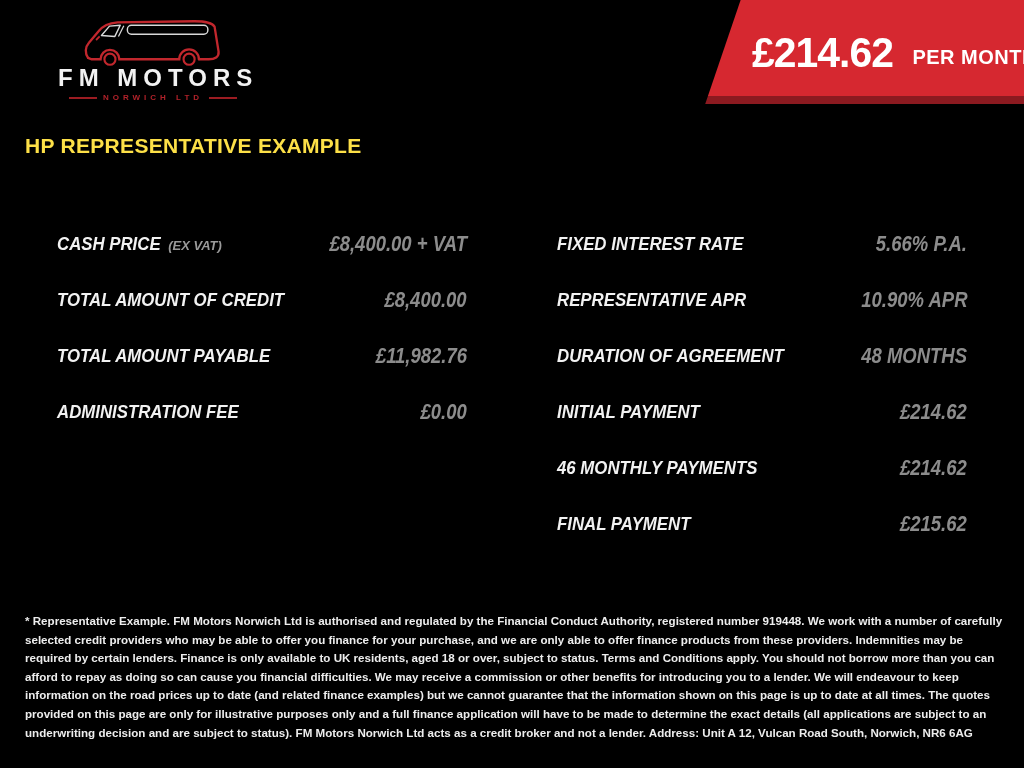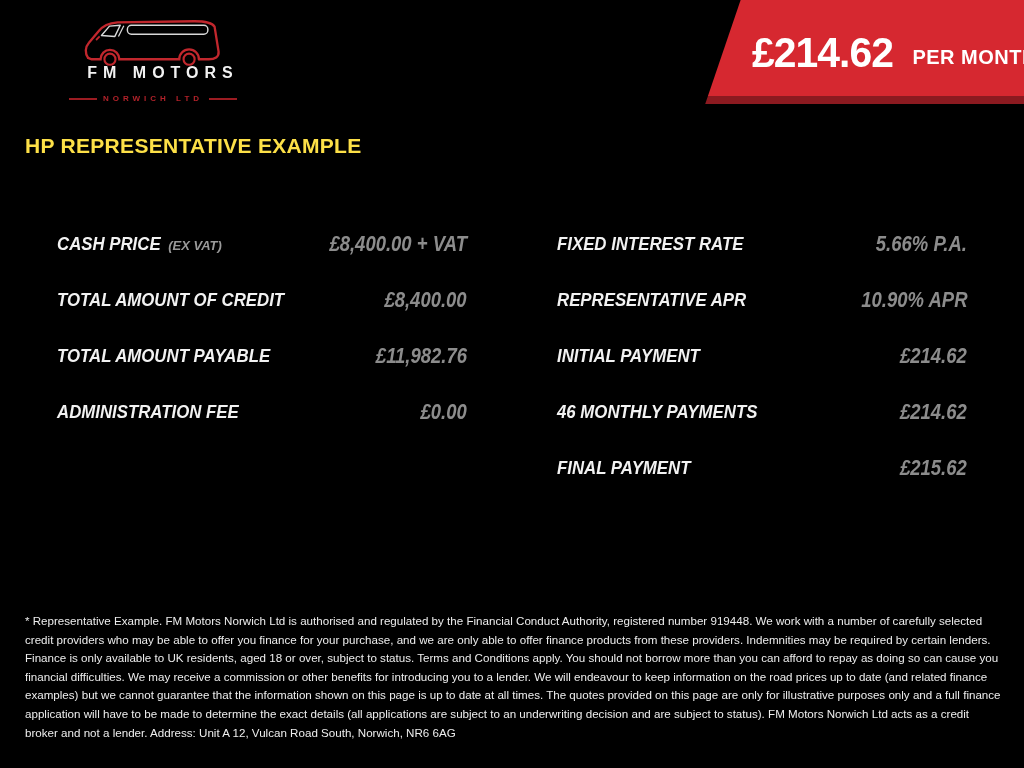--- a/index.html
+++ b/index.html
@@ -15,33 +15,32 @@
   .logo {
     position: absolute;
     left: 58px;
     top: 12px;
     width: 190px;
     text-align: center;
   }
   .logo svg { width: 152px; height: 56px; margin-left: 22px; display: block; }
   .brand-name {
     color: #f2f2f2;
-    font-size: 16px;
+    font-size: 24px;
     font-weight: bold;
     letter-spacing: 6px;
     margin-top: -4px;
     white-space: nowrap;
-    margin-left: 20px;
   }
   .brand-sub {
     display: flex;
     align-items: center;
     justify-content: center;
     gap: 6px;
-    margin-top: 12px;
+    margin-top: 1px;
   }
   .brand-sub .rule { flex: 0 0 28px; height: 2px; background: #9c1c22; }
   .brand-sub span {
     color: #b2222a;
     font-size: 8px;
     font-weight: bold;
     letter-spacing: 4px;
     white-space: nowrap;
   }
 
@@ -131,21 +130,21 @@
   }
 
   
   .disclaimer {
     position: absolute;
     left: 25px;
     top: 612px;
     width: 980px;
     color: #ededed;
     font-size: 11.6px;
-    font-weight: normal;
+    font-weight: bold;
     line-height: 18.6px;
   }
 </style>
 </head>
 <body>
 
 <div class="logo">
   <svg viewBox="0 0 170 62">
 
     <path d="M 9 51 C 5.5 46 5.5 39 10 34 L 21 21
@@ -206,20 +205,24 @@
   <div class="fin-col">
     <div class="fin-row">
       <span class="fin-label">FIXED INTEREST RATE</span>
       <span class="fin-value">5.66% P.A.</span>
     </div>
     <div class="fin-row">
       <span class="fin-label">REPRESENTATIVE APR</span>
       <span class="fin-value">10.90% APR</span>
     </div>
     <div class="fin-row">
+      <span class="fin-label">DURATION OF AGREEMENT</span>
+      <span class="fin-value">48 MONTHS</span>
+    </div>
+    <div class="fin-row">
       <span class="fin-label">INITIAL PAYMENT</span>
       <span class="fin-value">£214.62</span>
     </div>
     <div class="fin-row">
       <span class="fin-label">46 MONTHLY PAYMENTS</span>
       <span class="fin-value">£214.62</span>
     </div>
     <div class="fin-row">
       <span class="fin-label">FINAL PAYMENT</span>
       <span class="fin-value">£215.62</span>

